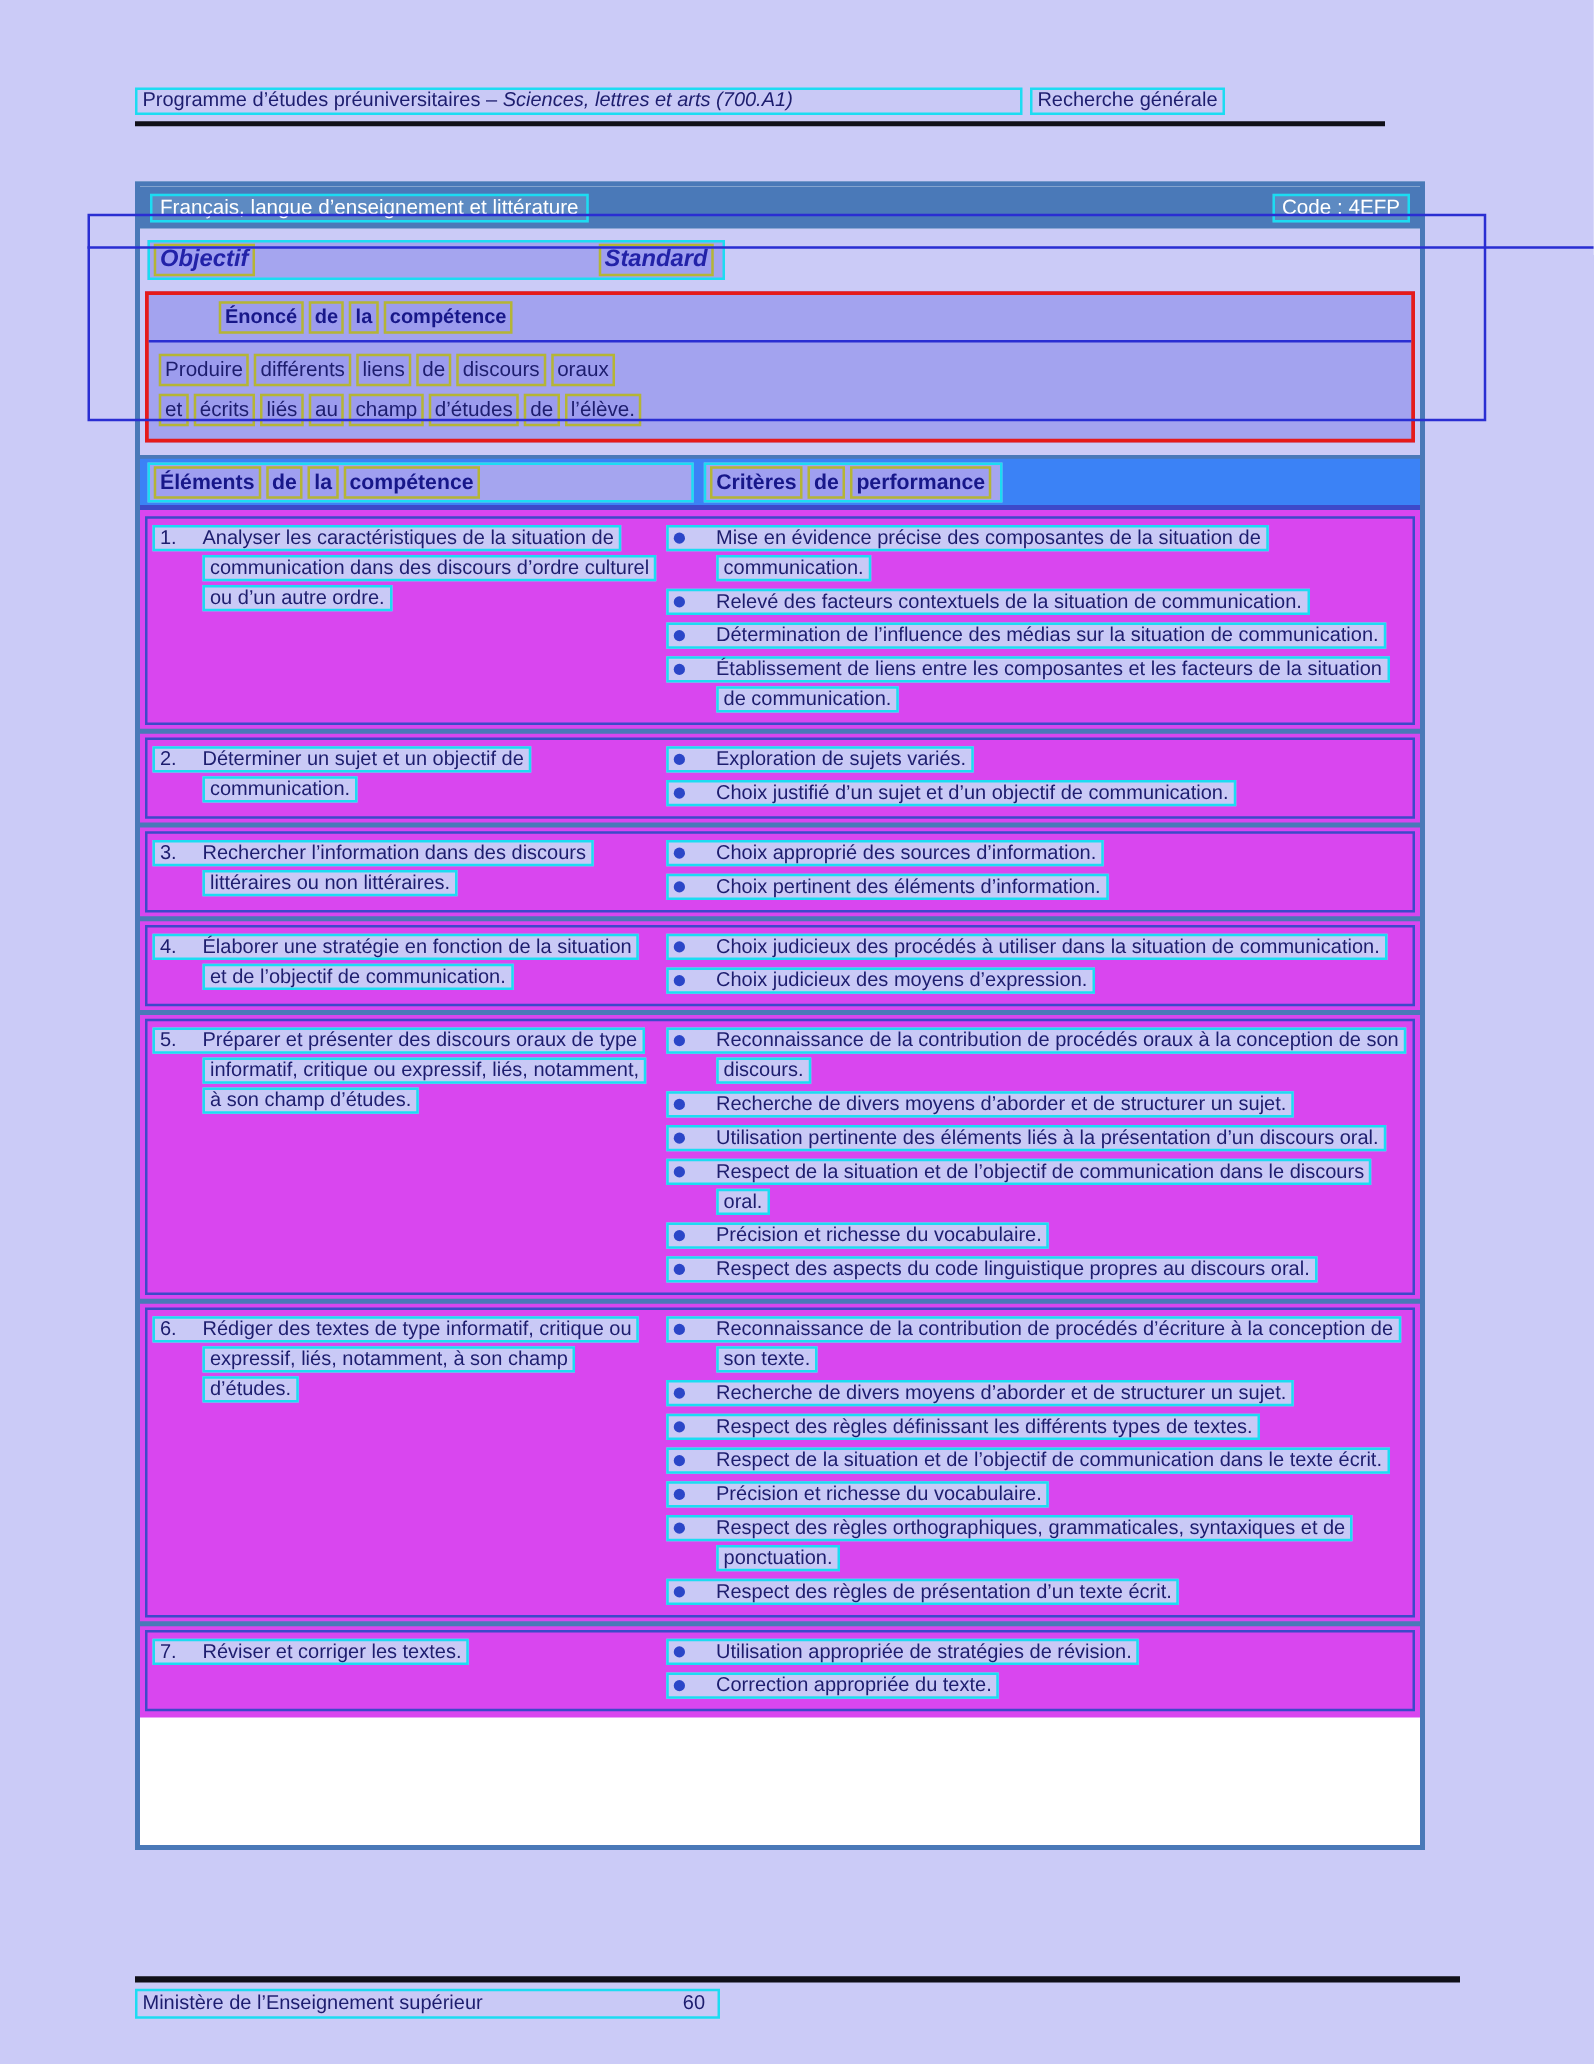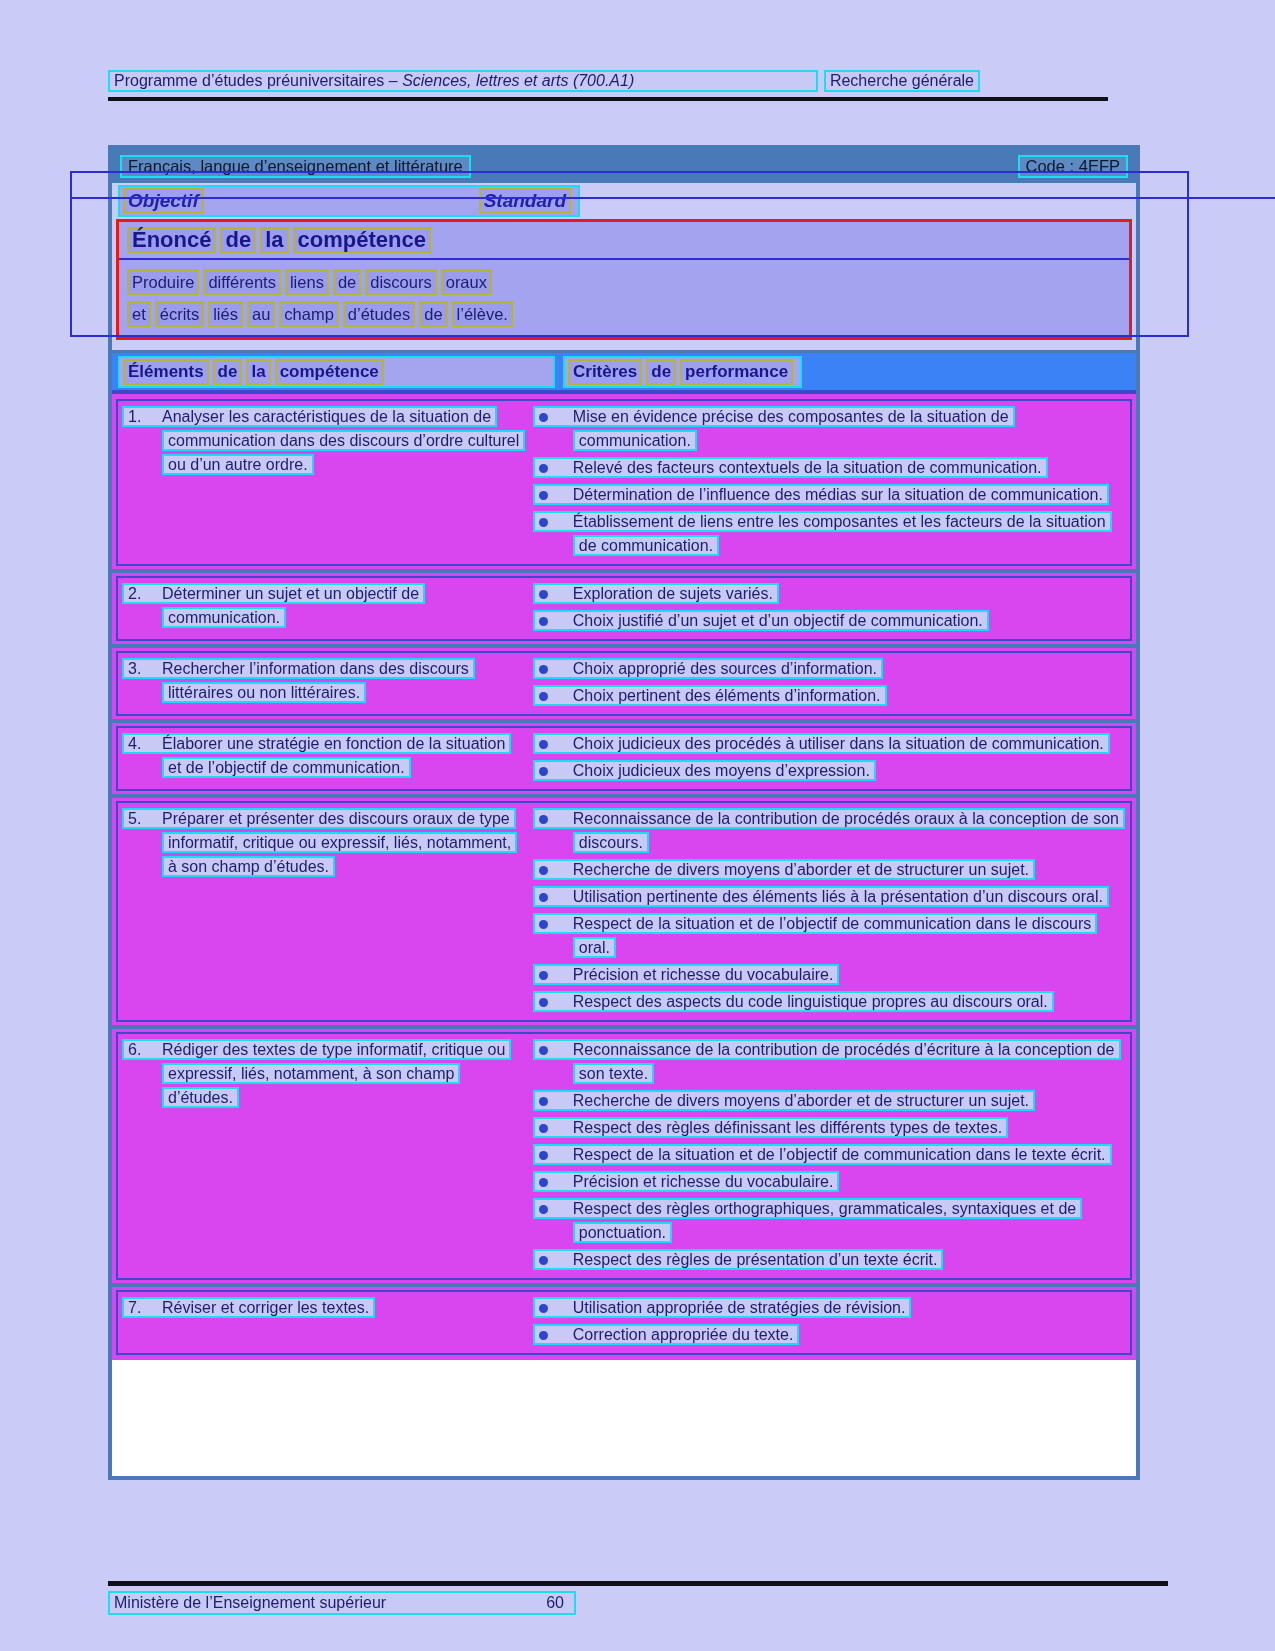--- a/index.html
+++ b/index.html
@@ -31,30 +31,30 @@
   
   .page-header { position:absolute; top:70px; left:108px; width:872px; display:flex; gap:6px; font-size:16px; color:#3c3c7a; }
   .ph-left { flex:1; }
   .ph-right { white-space:nowrap; }
   .rule-top { position:absolute; top:97px; left:108px; width:1000px; height:4px; background:#101018; }
 
   
   .doc { position:absolute; top:145px; left:108px; width:1032px; height:1335px; border:4px solid #4a79b8; background:#fff; box-sizing:border-box; overflow:hidden; }
 
   .band-title { height:34px; background:#4a79b8; display:flex; justify-content:space-between; align-items:center; padding:0 8px; font-size:16.5px; }
-  .hl-blue { background:#5d8ac2; border:2px solid #1cdcf2; color:#0f172a; padding:0 6px; }
+  .hl-blue { background:#5d8ac2; border:2px solid #1cdcf2; color:#ffffff; padding:0 6px; }
 
   .lavender-zone { background:#cbcbf7; padding:0 0 10px 0; }
 
-  .band-objstd { height:36px; display:flex; align-items:center; padding:0 6px; }
+  .band-objstd { height:50px; display:flex; align-items:center; padding:0 6px; }
   .objstd-strip { width:462px; justify-content:space-between; }
   .col-head { font-style:italic; font-weight:bold; color:#2222a8; font-size:19px; }
 
   .enonce { margin:0 4px; border:3px solid #e51a1a; background:#a3a3ef; padding:5px 8px 10px 8px; }
-  .enonce-title { font-weight:bold; color:#171789; font-size:22px; }
+  .enonce-title { font-weight:bold; color:#171789; font-size:16px;margin-left:48px; }
   .enonce-divider { height:2px; background:#2a2ed2; margin:5px -8px 9px -8px; }
   .enonce-line { color:#1d1d6e; font-size:16.5px; margin-top:6px; }
 
   .band-headers { background:#3b82f6; border-top:3px solid #4a79b8; border-bottom:4px solid #3d49c9; height:37px; display:flex; align-items:center; padding:0 6px; font-weight:bold; color:#171789; font-size:17px; }
   .elements-strip { width:437px; margin-right:8px; }
   .band-headers .w, .band-objstd .w { background:#9f9ff0; }
 
   .rows-area { background:#d946ef; padding:5px 4px; }
   .row { border:2px solid #3d49c9; display:flex; padding:4px 6px 6px 4px; }
   .row-sep { height:4px; background:#4a79b8; margin:3px -4px; }

